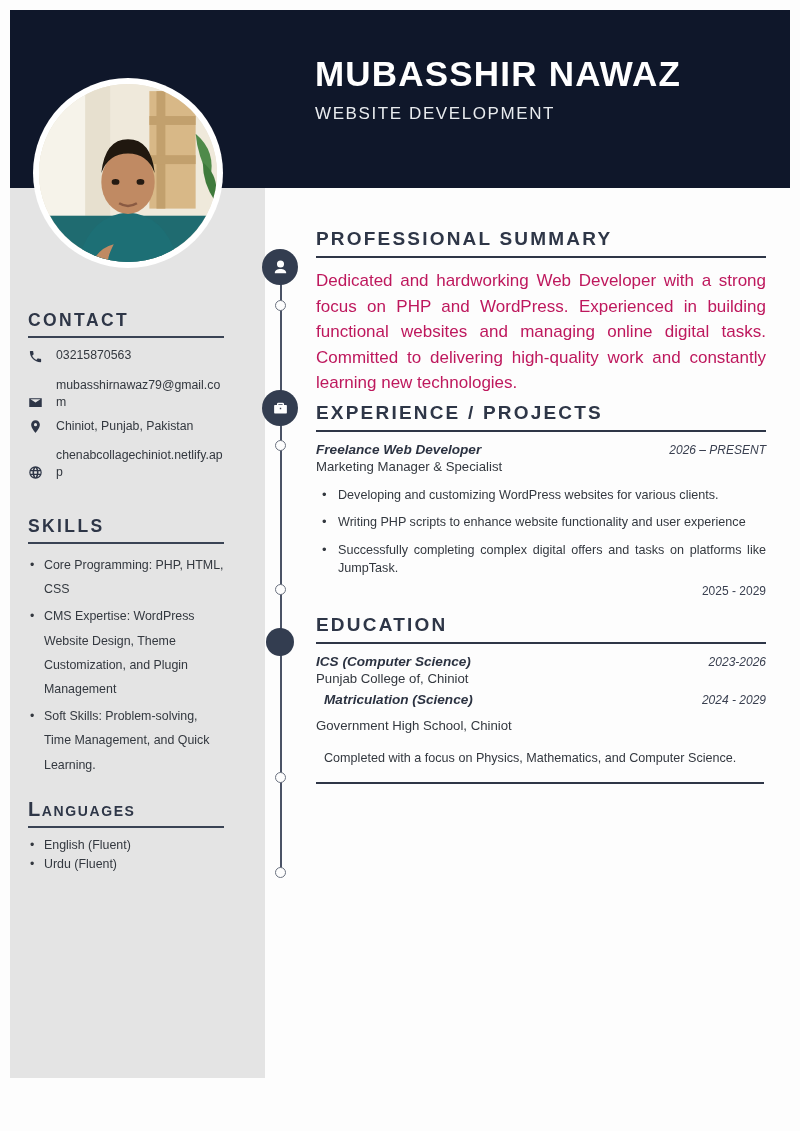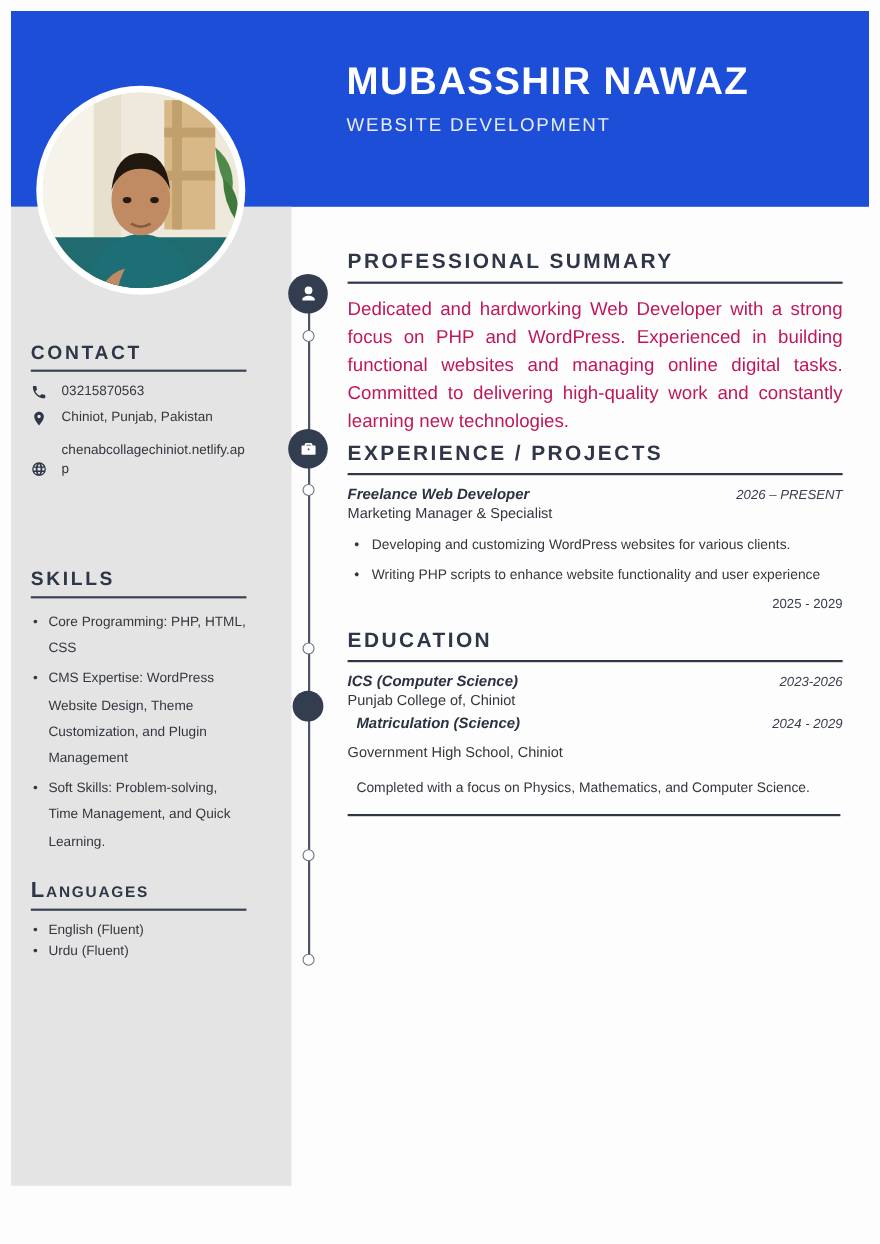--- a/index.html
+++ b/index.html
@@ -8,21 +8,21 @@
     background:#ffffff;
     font-family:"Liberation Sans", sans-serif;
     overflow:hidden;
   }
   .page { position:relative; width:800px; height:1131px; background:#fdfdfd; }
 
   
   .header {
     position:absolute; left:10px; top:10px;
     width:780px; height:178px;
-    background:#1d4ed8;
+    background:#0f172a;
   }
   .header-text { position:absolute; left:305px; top:46px; }
   .name {
     font-size:35px; font-weight:bold; color:#ffffff;
     letter-spacing:1.2px; line-height:1.05;
   }
   .subtitle {
     margin-top:11px; font-size:17px; color:#e9ecef;
     letter-spacing:1.6px; font-weight:400;
   }
@@ -173,20 +173,28 @@
 
     <div class="contact-row">
       <span class="ico">
         <svg viewBox="0 0 24 24">
             <path d="M6.6 10.8c1.4 2.8 3.8 5.2 6.6 6.6l2.2-2.2c.3-.3.7-.4 1-.2 1.1.4 2.4.6 3.6.6.6 0 1 .4 1 1V20c0 .6-.4 1-1 1C10.6 21 3 13.4 3 4c0-.6.4-1 1-1h3.4c.6 0 1 .4 1 1 0 1.3.2 2.5.6 3.6.1.3 0 .7-.2 1l-2.2 2.2z"></path>
           </svg>
       </span>
       <span class="txt">03215870563</span>
     </div>
 
+    <div class="contact-row">
+      <span class="ico">
+        <svg viewBox="0 0 24 24">
+            <path d="M2 5h20v14H2V5zm2 1.6v.3l8 5 8-5v-.3H4z"></path>
+          </svg>
+      </span>
+      <span class="txt">mubasshirnawaz79@gmail.com</span>
+    </div>
 
     <div class="contact-row" style="margin-top:-6px;">
       <span class="ico">
         <svg viewBox="0 0 24 24">
             <path d="M12 2C8.1 2 5 5.1 5 9c0 5.2 7 13 7 13s7-7.8 7-13c0-3.9-3.1-7-7-7zm0 9.5A2.5 2.5 0 1 1 12 6.5a2.5 2.5 0 0 1 0 5z"></path>
           </svg>
       </span>
       <span class="txt">Chiniot, Punjab, Pakistan</span>
     </div>
 
@@ -251,20 +259,21 @@
       <div class="sec-h">EXPERIENCE / PROJECTS</div>
       <div class="sec-rule"></div>
       <div class="entry-head">
         <span class="entry-title">Freelance Web Developer</span>
         <span class="entry-date">2026 – PRESENT</span>
       </div>
       <div class="entry-sub">Marketing Manager &amp; Specialist</div>
       <ul class="main-list">
         <li>Developing and customizing WordPress websites for various clients.</li>
         <li>Writing PHP scripts to enhance website functionality and user experience</li>
+        <li class="tight">Successfully completing complex digital offers and tasks on platforms like JumpTask.</li>
       </ul>
       <div class="date-right" style="margin-top:6px;">2025 -  2029</div>
     </div>
 
     <div class="sec" style="margin-top:16px;">
       <div class="sec-h">EDUCATION</div>
       <div class="sec-rule"></div>
 
       <div>
         <div class="entry-head">

